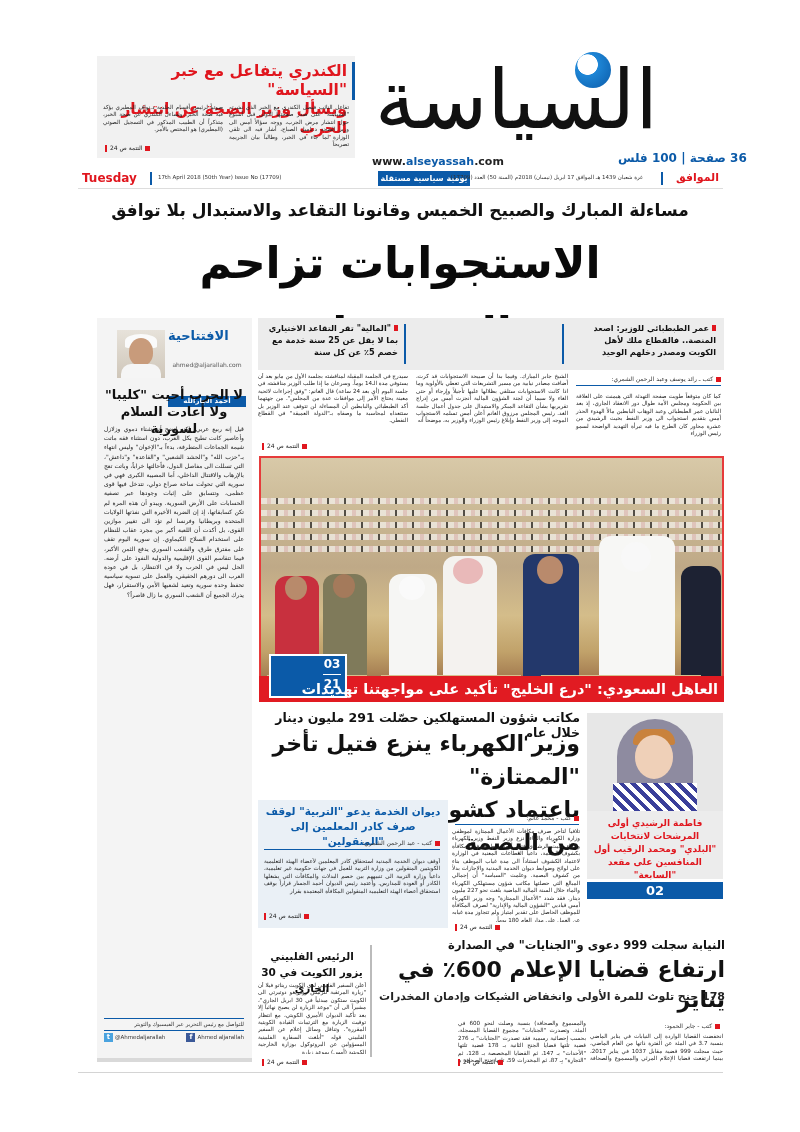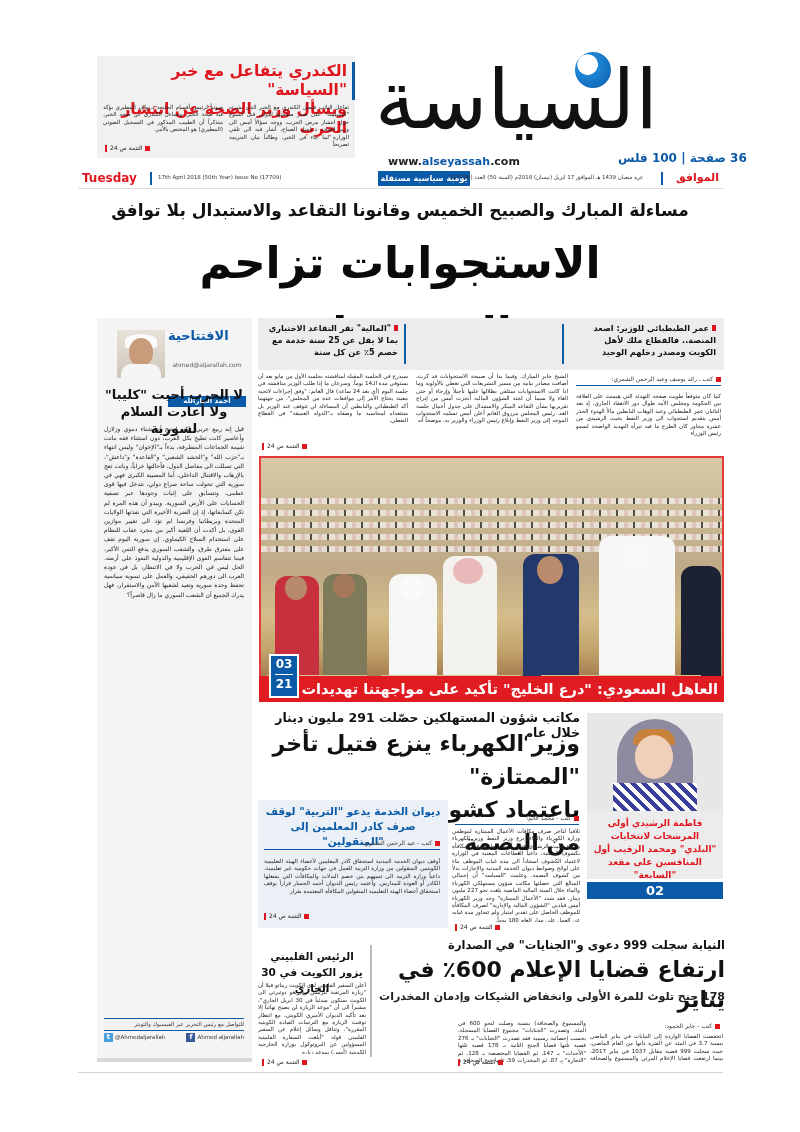--- a/index.html
+++ b/index.html
@@ -13,21 +13,21 @@
   .byline .sq{display:inline-block;width:5px;height:5px;background:#e0161e;margin-left:3px;vertical-align:middle;}
 
   
   #teaser{left:97px;top:56px;width:258px;height:102px;background:#f1f1f1;}
   #teaser .vbar{position:absolute;right:0;top:6px;width:3px;height:38px;background:#0b5aa8;}
   #teaser .t1{position:absolute;right:8px;top:6px;width:245px;font-size:15.5px;font-weight:bold;line-height:19px;color:#e0161e;direction:rtl;text-align:right;}
 
   
   #logo{left:368px;top:50px;width:290px;height:100px;font-size:82px;font-weight:normal;line-height:100px;color:#111;direction:rtl;text-align:right;letter-spacing:-2px;font-family:"DejaVu Sans",sans-serif;}
   #logo-globe{left:575px;top:52px;width:36px;height:36px;border-radius:50%;background:radial-gradient(circle at 35% 35%,#fff 0,#fff 30%,#1e86d6 32%,#0b5aa8 100%);}
-  #url{left:372px;top:155px;font-size:11px;font-weight:bold;color:#222;margin-left:16px;}
+  #url{left:372px;top:155px;font-size:11px;font-weight:bold;color:#222;}
   #url .mid{color:#0b5aa8;}
   #price{left:618px;top:151px;font-size:12px;font-weight:bold;color:#0b5aa8;direction:rtl;}
 
   
   #dateline{left:78px;top:170px;width:645px;height:18px;border-bottom:1px solid #ddd;}
   #dateline .day-en{position:absolute;left:4px;top:1px;font-size:12px;font-weight:bold;color:#e0161e;}
   #dateline .sep1{position:absolute;left:72px;top:2px;width:2px;height:13px;background:#0b5aa8;}
   #dateline .en-info{position:absolute;left:80px;top:4px;font-size:5.5px;color:#333;}
   #dateline .tag{position:absolute;left:300px;top:1px;width:92px;height:15px;background:#0b5aa8;color:#fff;font-size:8px;font-weight:bold;text-align:center;line-height:15px;direction:rtl;}
   #dateline .ar-info{position:absolute;right:80px;top:4px;font-size:5.5px;color:#333;direction:rtl;}
@@ -67,21 +67,21 @@
   #story1-col3{left:258px;top:373px;width:150px;}
   #story1-byline{left:576px;top:375px;width:145px;padding-bottom:3px;border-bottom:1px solid #0b5aa8;}
 
   
   #photo{left:259px;top:456px;width:465px;height:246px;border:2px solid #e63b3b;box-sizing:border-box;overflow:hidden;background:linear-gradient(#d8c9a8 0%,#c9b793 25%,#bfa987 45%,#d4bd8a 65%,#c1a26a 80%,#8a5a3a 100%);}
   .crowd{position:absolute;left:0;right:0;height:6px;background:repeating-linear-gradient(90deg,#f4f1ec 0 6px,#e7c9c9 6px 10px,#f0ece6 10px 15px,#2b2b2b 15px 17px);opacity:.75;}
   .fig{position:absolute;bottom:14px;border-radius:12px 12px 2px 2px;}
   .fhead{position:absolute;border-radius:50%;}
   .table{position:absolute;bottom:0;height:22px;background:#f2efe8;border-top:3px solid #d7c18f;}
   #caption-bar{left:259px;top:676px;width:465px;height:26px;background:#e11b22;}
-  #caption-num{left:269px;top:654px;width:26px;height:40px;background:#0b5aa8;border:2px solid #fff;color:#fff;font-size:12px;font-weight:bold;text-align:center;line-height:17px;}
+  #caption-num{left:269px;top:654px;width:26px;height:40px;background:#0b5aa8;border:2px solid #fff;color:#fff;font-size:12px;font-weight:bold;text-align:center;line-height:17px;padding-left:48px;}
   #caption-num .ln{height:1px;background:#fff;margin:1px 4px;}
   #caption-text{left:300px;top:678px;width:418px;font-size:14.5px;font-weight:bold;color:#fff;direction:rtl;text-align:right;line-height:22px;}
 
   
   #s2-kicker{left:258px;top:710px;width:322px;font-size:12.5px;font-weight:bold;direction:rtl;text-align:right;}
   #s2-head{left:258px;top:727px;width:322px;font-size:22px;font-weight:bold;line-height:33px;direction:rtl;text-align:right;letter-spacing:-.5px;}
   #woman{left:587px;top:713px;width:136px;height:98px;background:#e7e7e7;overflow:hidden;}
   #woman .scarf{position:absolute;left:30px;top:6px;width:76px;height:100px;border-radius:38px 38px 10px 10px;background:#8e8ba0;}
   #woman .face{position:absolute;left:48px;top:22px;width:38px;height:44px;border-radius:50%;background:#efd0b8;}
   #woman .hair{position:absolute;left:46px;top:16px;width:42px;height:16px;border-radius:20px 20px 4px 4px;background:#c9823c;}

